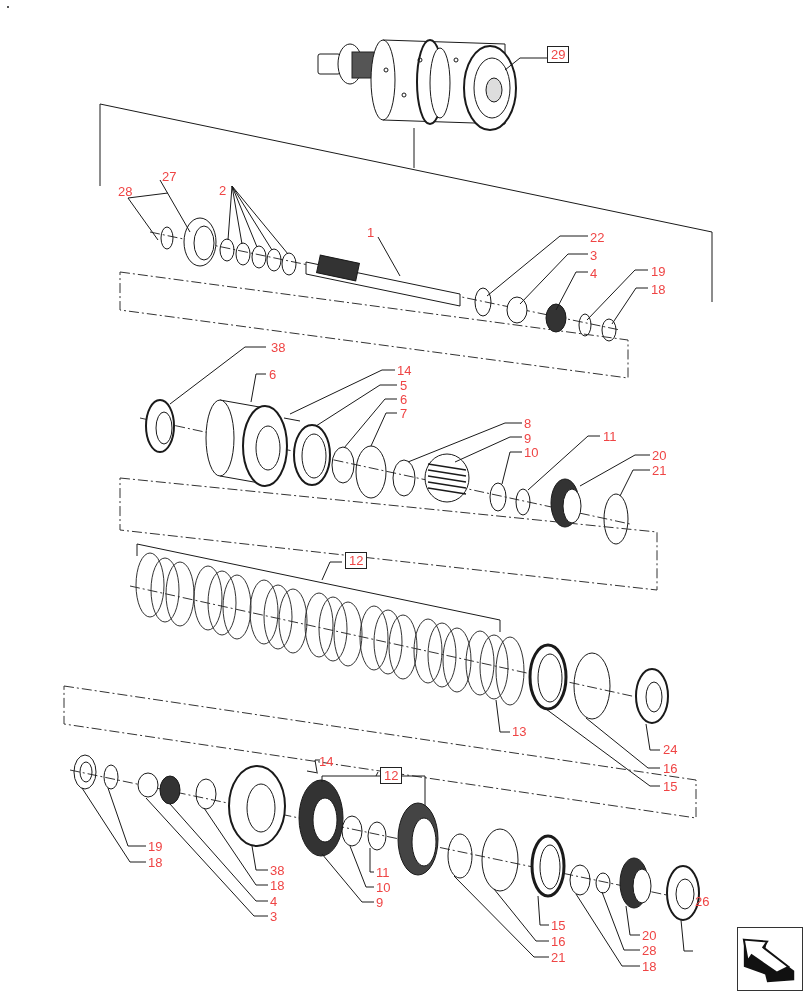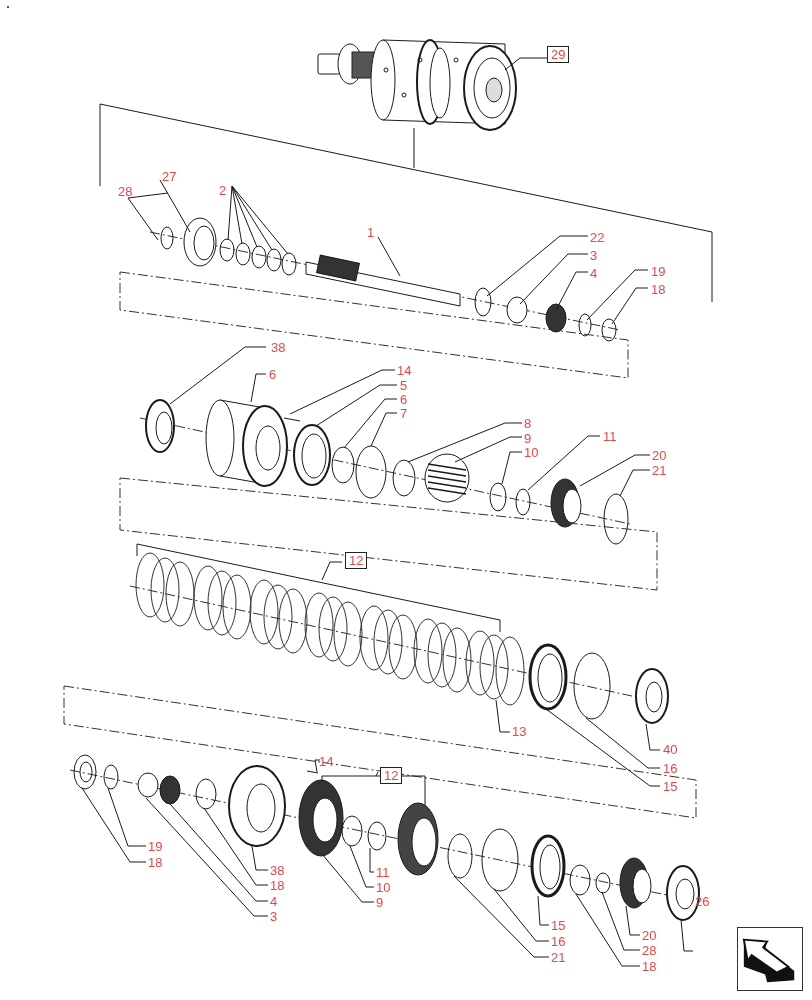--- a/index.html
+++ b/index.html
@@ -220,21 +220,21 @@
     <span class="callout" style="left: 400px; top: 393px;">6</span>
     <span class="callout" style="left: 400px; top: 407px;">7</span>
     <span class="callout" style="left: 524px; top: 417px;">8</span>
     <span class="callout" style="left: 524px; top: 432px;">9</span>
     <span class="callout" style="left: 524px; top: 446px;">10</span>
     <span class="callout" style="left: 603px; top: 430px;">11</span>
     <span class="callout" style="left: 652px; top: 449px;">20</span>
     <span class="callout" style="left: 652px; top: 464px;">21</span>
     <span class="callout boxed" style="left: 345px; top: 552px;">12</span>
     <span class="callout" style="left: 512px; top: 725px;">13</span>
-    <span class="callout" style="left: 663px; top: 743px;">40</span>
+    <span class="callout" style="left: 663px; top: 743px;">24</span>
     <span class="callout" style="left: 663px; top: 762px;">16</span>
     <span class="callout" style="left: 663px; top: 780px;">15</span>
     <span class="callout" style="left: 319px; top: 755px;">14</span>
     <span class="callout boxed" style="left: 380px; top: 767px;">12</span>
     <span class="callout" style="left: 148px; top: 840px;">19</span>
     <span class="callout" style="left: 148px; top: 856px;">18</span>
     <span class="callout" style="left: 270px; top: 864px;">38</span>
     <span class="callout" style="left: 270px; top: 879px;">18</span>
     <span class="callout" style="left: 270px; top: 895px;">4</span>
     <span class="callout" style="left: 270px; top: 910px;">3</span>

